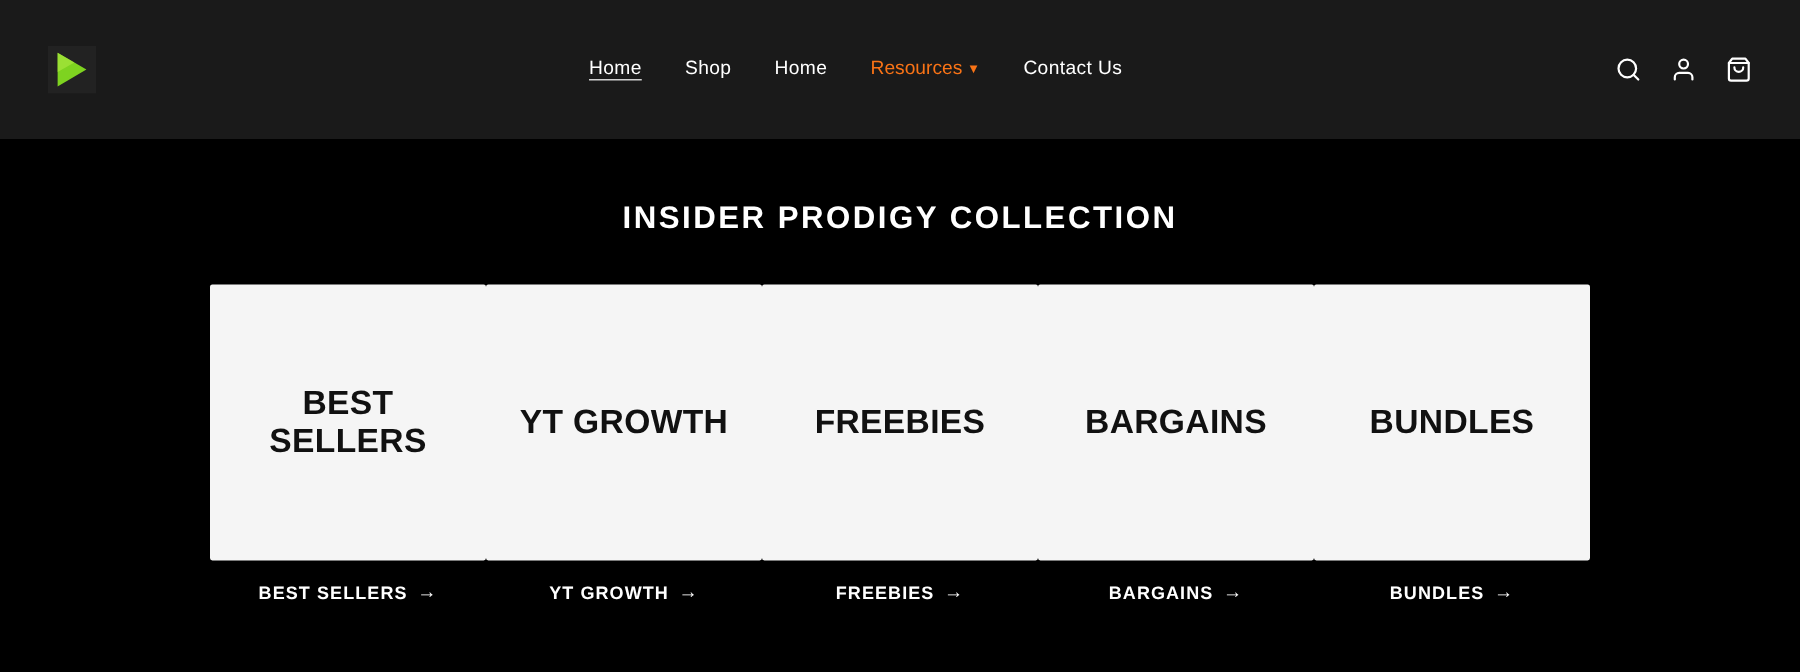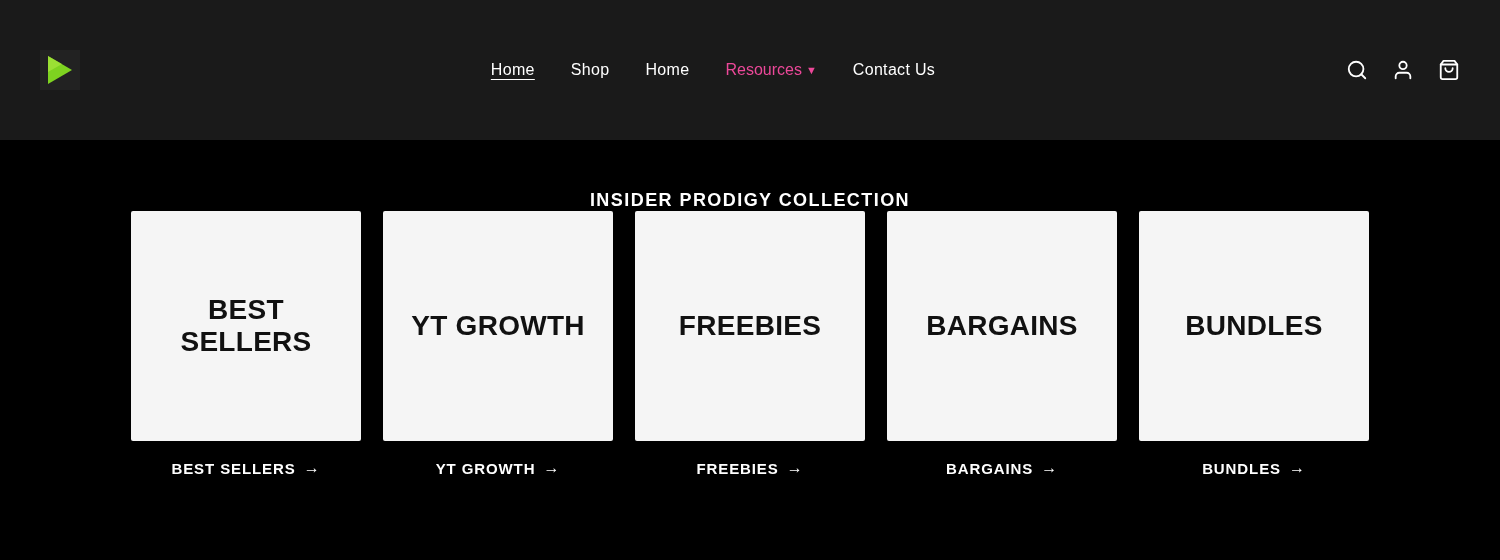--- a/index.html
+++ b/index.html
@@ -8,21 +8,21 @@
       font-family: Arial, sans-serif;
       background: #000;
       color: #fff;
       width: 1500px;
       min-height: 560px;
     }
 
     
     header {
       background: #1a1a1a;
-      height: 140px;
+      height: 116px;
       display: flex;
       align-items: center;
       justify-content: space-between;
       padding: 0 40px;
     }
 
     .logo-area {
       display: flex;
       align-items: center;
     }
@@ -49,21 +49,21 @@
     nav a.active {
       text-decoration: underline;
       text-underline-offset: 4px;
     }
 
     .resources-item {
       display: flex;
       align-items: center;
       gap: 4px;
       cursor: pointer;
-      color: #ec4899;
+      color: #f97316;
       font-size: 16px;
     }
 
     .chevron-icon {
       font-size: 11px;
     }
 
     .header-icons {
       display: flex;
       align-items: center;
@@ -82,29 +82,29 @@
     }
 
     
     main {
       background: #000;
       padding: 50px 80px 60px;
     }
 
     .section-title {
       text-align: center;
-      font-size: 18px;
+      font-size: 26px;
       font-weight: 700;
       letter-spacing: 0.08em;
       color: #fff;
+      margin-bottom: 40px;
     }
 
     .collection-grid {
       display: flex;
-      gap: 22px;
       justify-content: center;
     }
 
     .collection-item {
       display: flex;
       flex-direction: column;
       align-items: center;
       gap: 18px;
       cursor: pointer;
       flex: 1;

